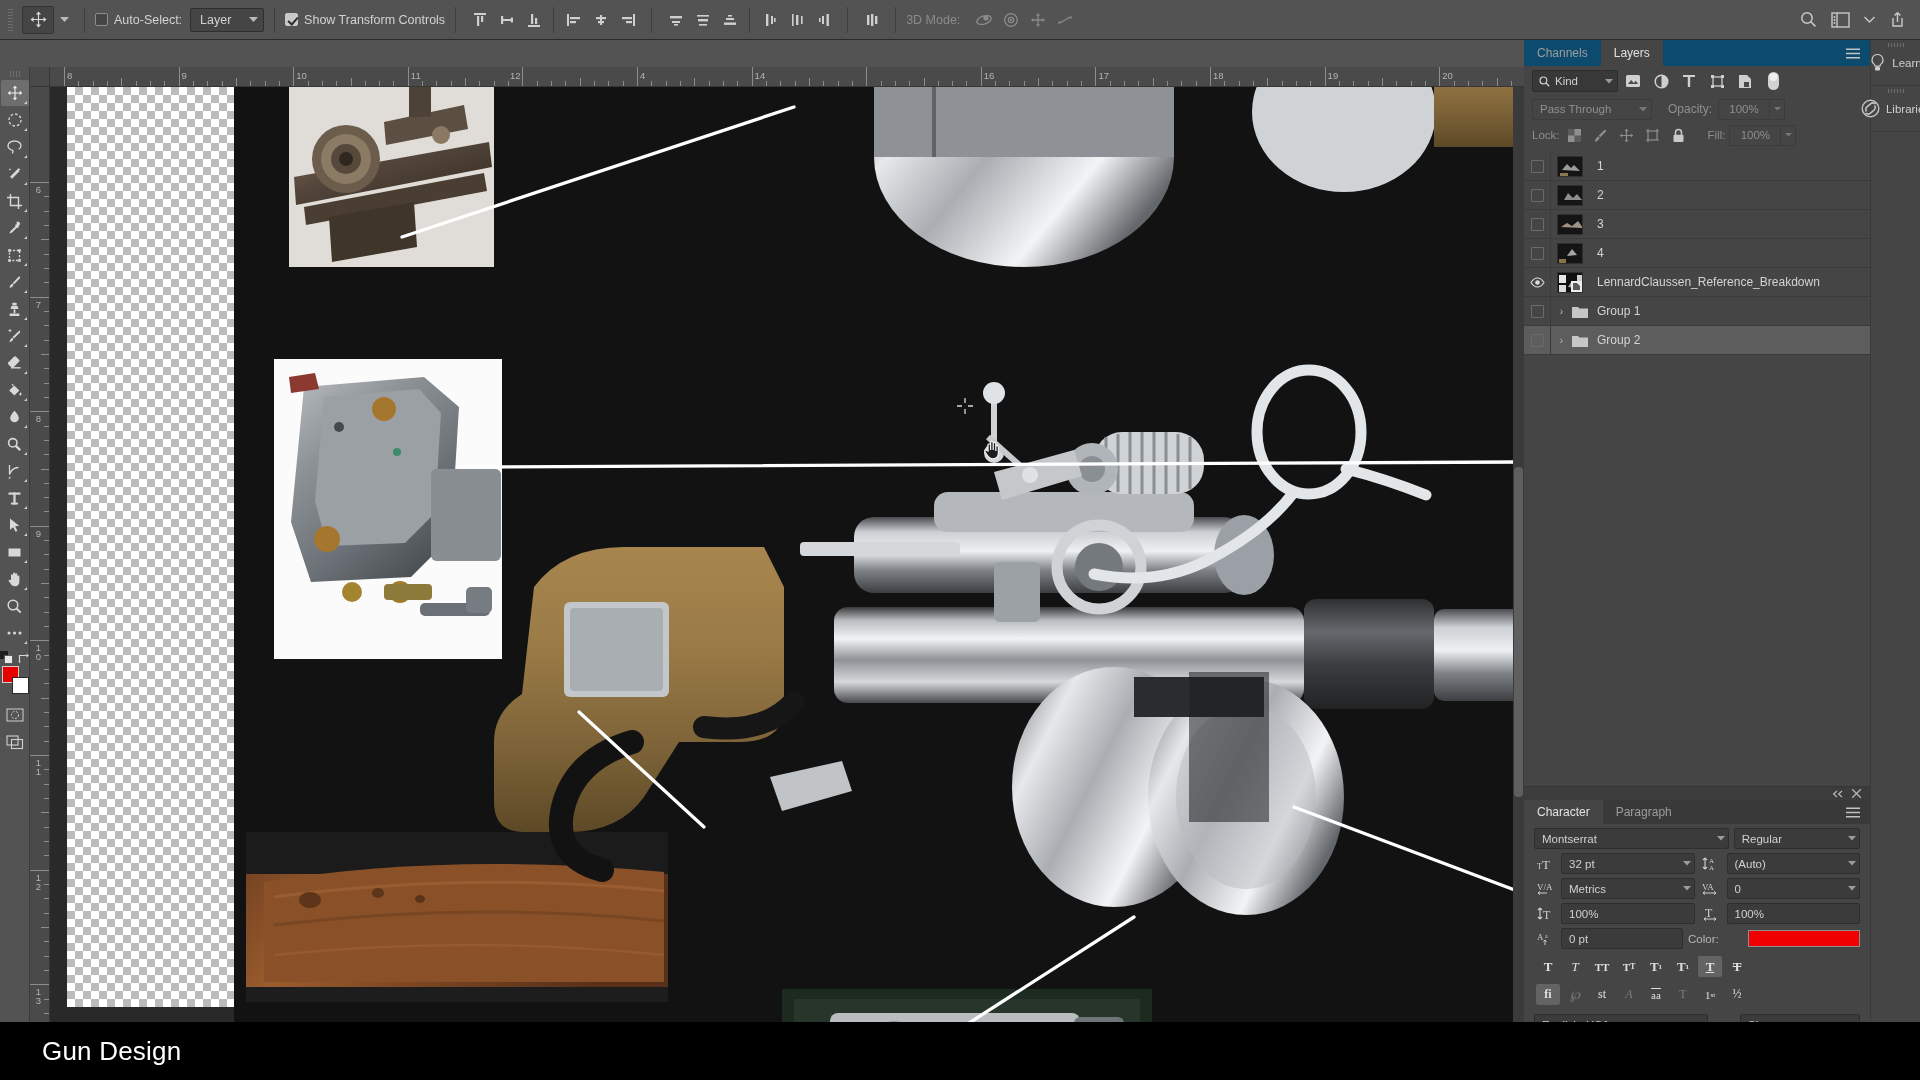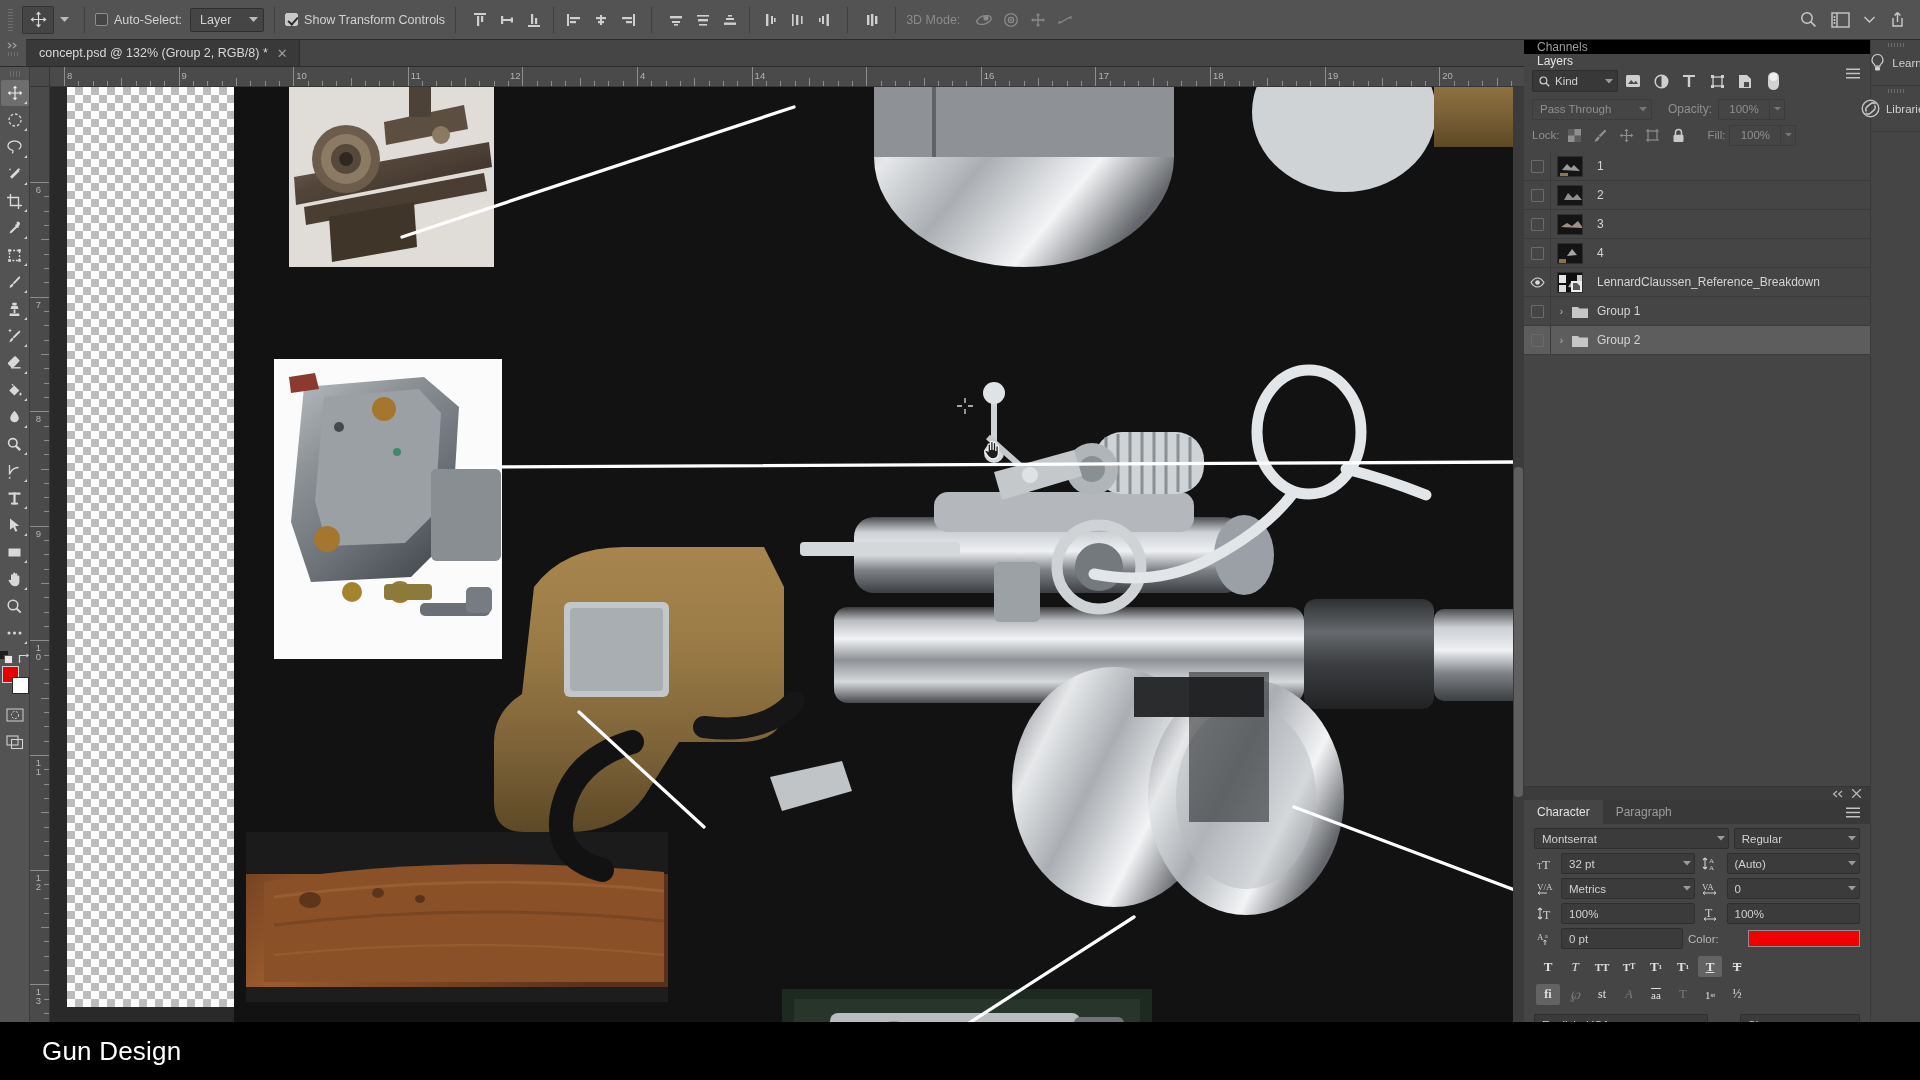--- a/index.html
+++ b/index.html
@@ -119,21 +119,21 @@
     background: #3b3b3b; display: flex; align-items: center; gap: 20px;
     padding-left: 14px; font-size: 11.5px; color: #bdbdbd; border-top: 1px solid #2b2b2b;
   }
   .sb-arrow { color: #9a9a9a; font-size: 11px; }
   .scrollbar-v { position: absolute; right: 0; top: 20px; bottom: 22px; width: 11px; background: #3b3b3b; }
   .scroll-thumb-v { position: absolute; right: 1px; top: 380px; width: 9px; height: 330px; background: #5f5f5f; border-radius: 4px; }
 
   
   .rightdock { position: absolute; right: 50px; top: 40px; width: 346px; bottom: 0; background: #454545; }
   .panel-tabs {
-    height: 26px; background: #000000; display: flex; align-items: stretch; position: relative; flex-direction: column;
+    height: 26px; background: #0c4a6e; display: flex; align-items: stretch; position: relative;
   }
   .ptab {
     padding: 0 13px; display: flex; align-items: center; font-size: 12px; color: #9d9d9d;
   }
   .ptab.active { background: #454545; color: #e2e2e2; }
   .pmenu { margin-left: auto; display: flex; align-items: center; padding-right: 10px; }
 
   .filter-row { height: 30px; display: flex; align-items: center; gap: 2px; padding: 0 8px; }
   .kind-select {
     width: 86px; height: 22px; background: #383838; border: 1px solid #2d2d2d; border-radius: 2px;
@@ -426,32 +426,20 @@
         </div>
       <div>
         <svg width="17" height="17" viewBox="0 0 17 17">
             <path d="M4 7V15h9V7" fill="none" stroke="#c9c9c9" stroke-width="1.4"></path>
             <path d="M8.5 11V1.5M8.5 1.5L5.6 4.6M8.5 1.5l2.9 3.1" fill="none" stroke="#c9c9c9" stroke-width="1.4"></path>
           </svg>
         </div>
     </div>
   </div>
 
-  <div class="tabbar">
-    <div class="left-grip-tab">
-      <svg width="12" height="7" viewBox="0 0 12 7">
-          <path d="M1 1l3 2.5L1 6M6 1l3 2.5L6 6" fill="none" stroke="#a0a0a0" stroke-width="1.2"></path>
-        </svg>
-      <div style="width:10px;height:4px;background-image:repeating-linear-gradient(to right,#6e6e6e 0 1px,transparent 1px 3px)"></div>
-    </div>
-    <div class="doc-tab">
-      <span>concept.psd @ 132% (Group 2, RGB/8) *</span>
-      <span class="tab-close">✕</span>
-    </div>
-  </div>
 
   <div class="toolbar">
     <div style="width:10px;height:6px;margin-bottom:3px;background-image:repeating-linear-gradient(to right,#6e6e6e 0 1px,transparent 1px 3px)"></div>
 
     <div class="tool active">
       <svg width="16" height="16" viewBox="0 0 17 17">
           <g fill="none" stroke="#f0f0f0" stroke-width="1.2">
             <path d="M8.5 2v13M2 8.5h13"></path>
           </g>
           <g fill="#f0f0f0">

